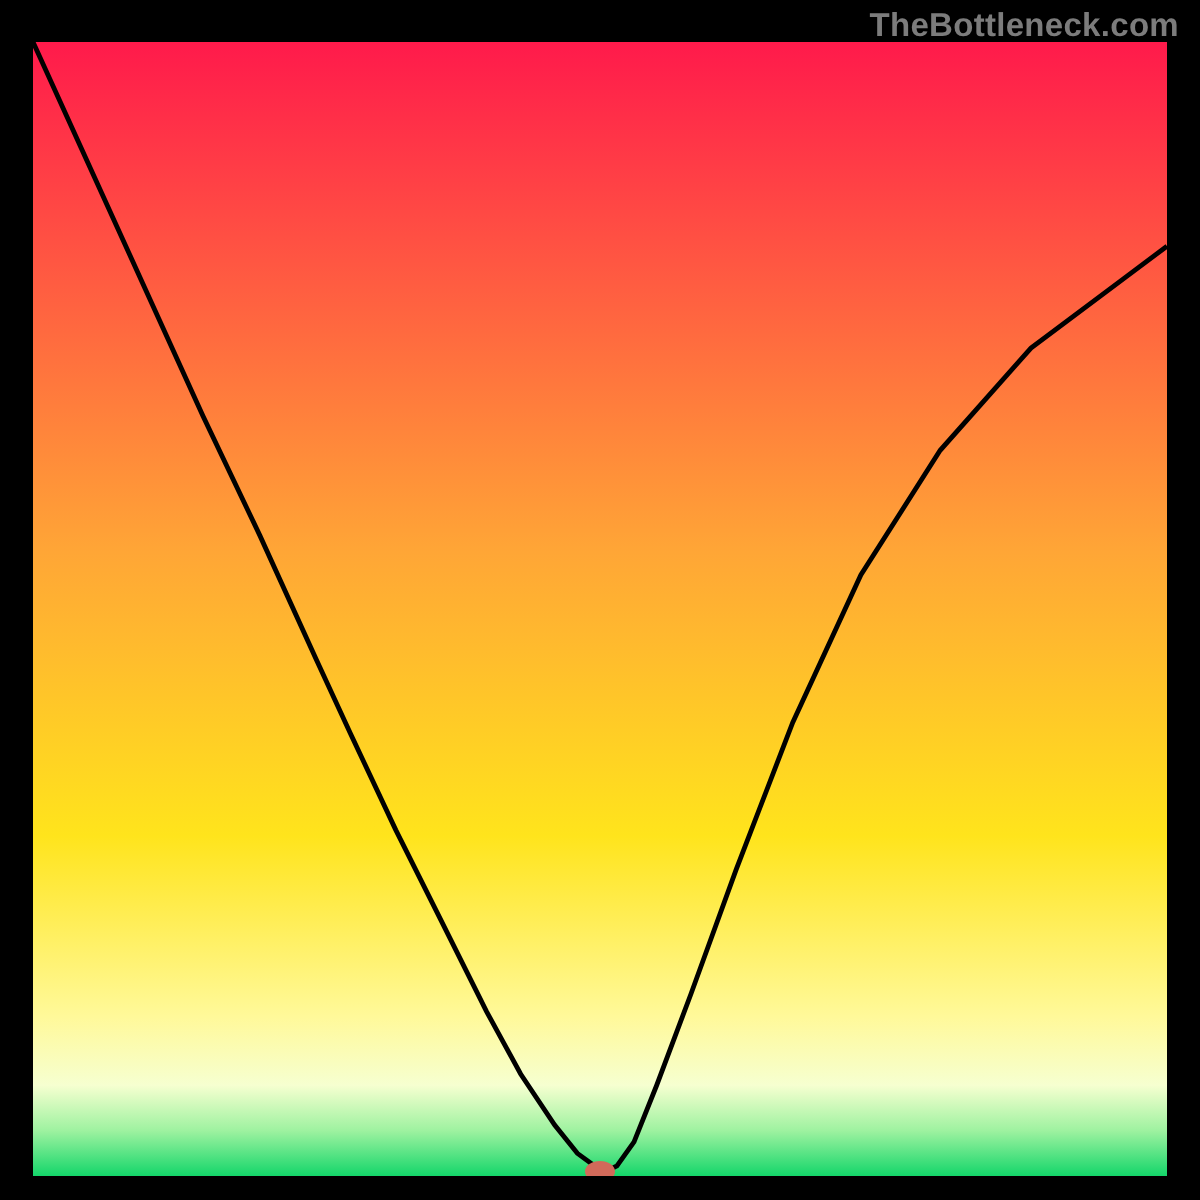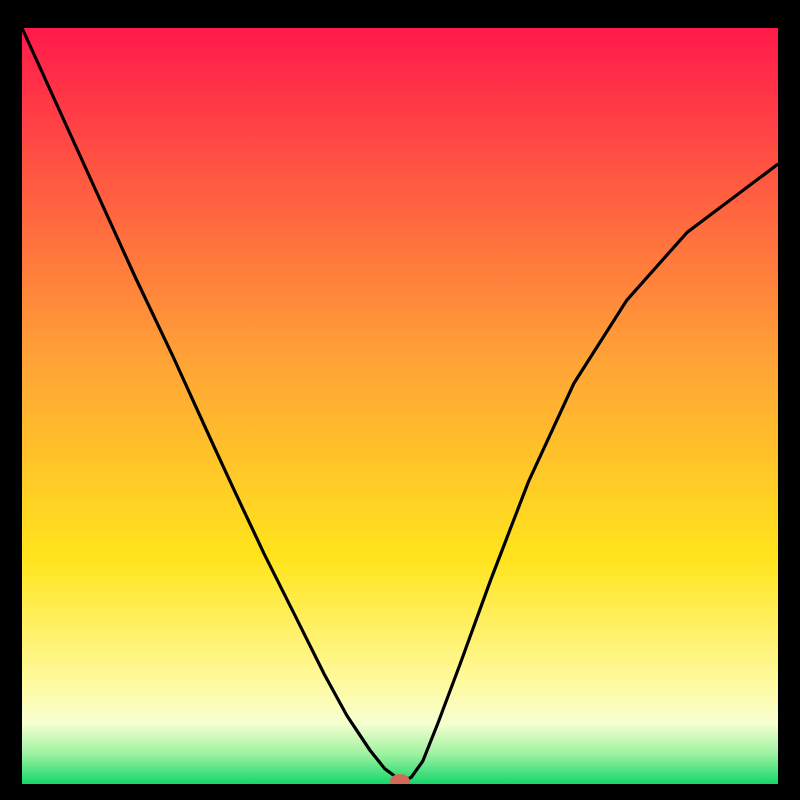--- a/index.html
+++ b/index.html
@@ -39,20 +39,21 @@
   .plot svg {
     display: block;
     width: 756px;
     height: 756px;
   }
 </style>
 </head>
 <body>
 
 <div class="frame">
+  <div class="watermark">TheBottleneck.com</div>
   <div class="plot">
     <svg id="chart" viewBox="0 0 756 756">
       <defs>
         <linearGradient id="bg-grad" x1="0" y1="0" x2="0" y2="1">
             <stop offset="0%" stop-color="#ff1a4b"></stop>
             <stop offset="45%" stop-color="#ffa636"></stop>
             <stop offset="70%" stop-color="#ffe41c"></stop>
             <stop offset="86%" stop-color="#fff99a"></stop>
             <stop offset="92%" stop-color="#f6ffd0"></stop>
             <stop offset="96%" stop-color="#9ef2a0"></stop>

